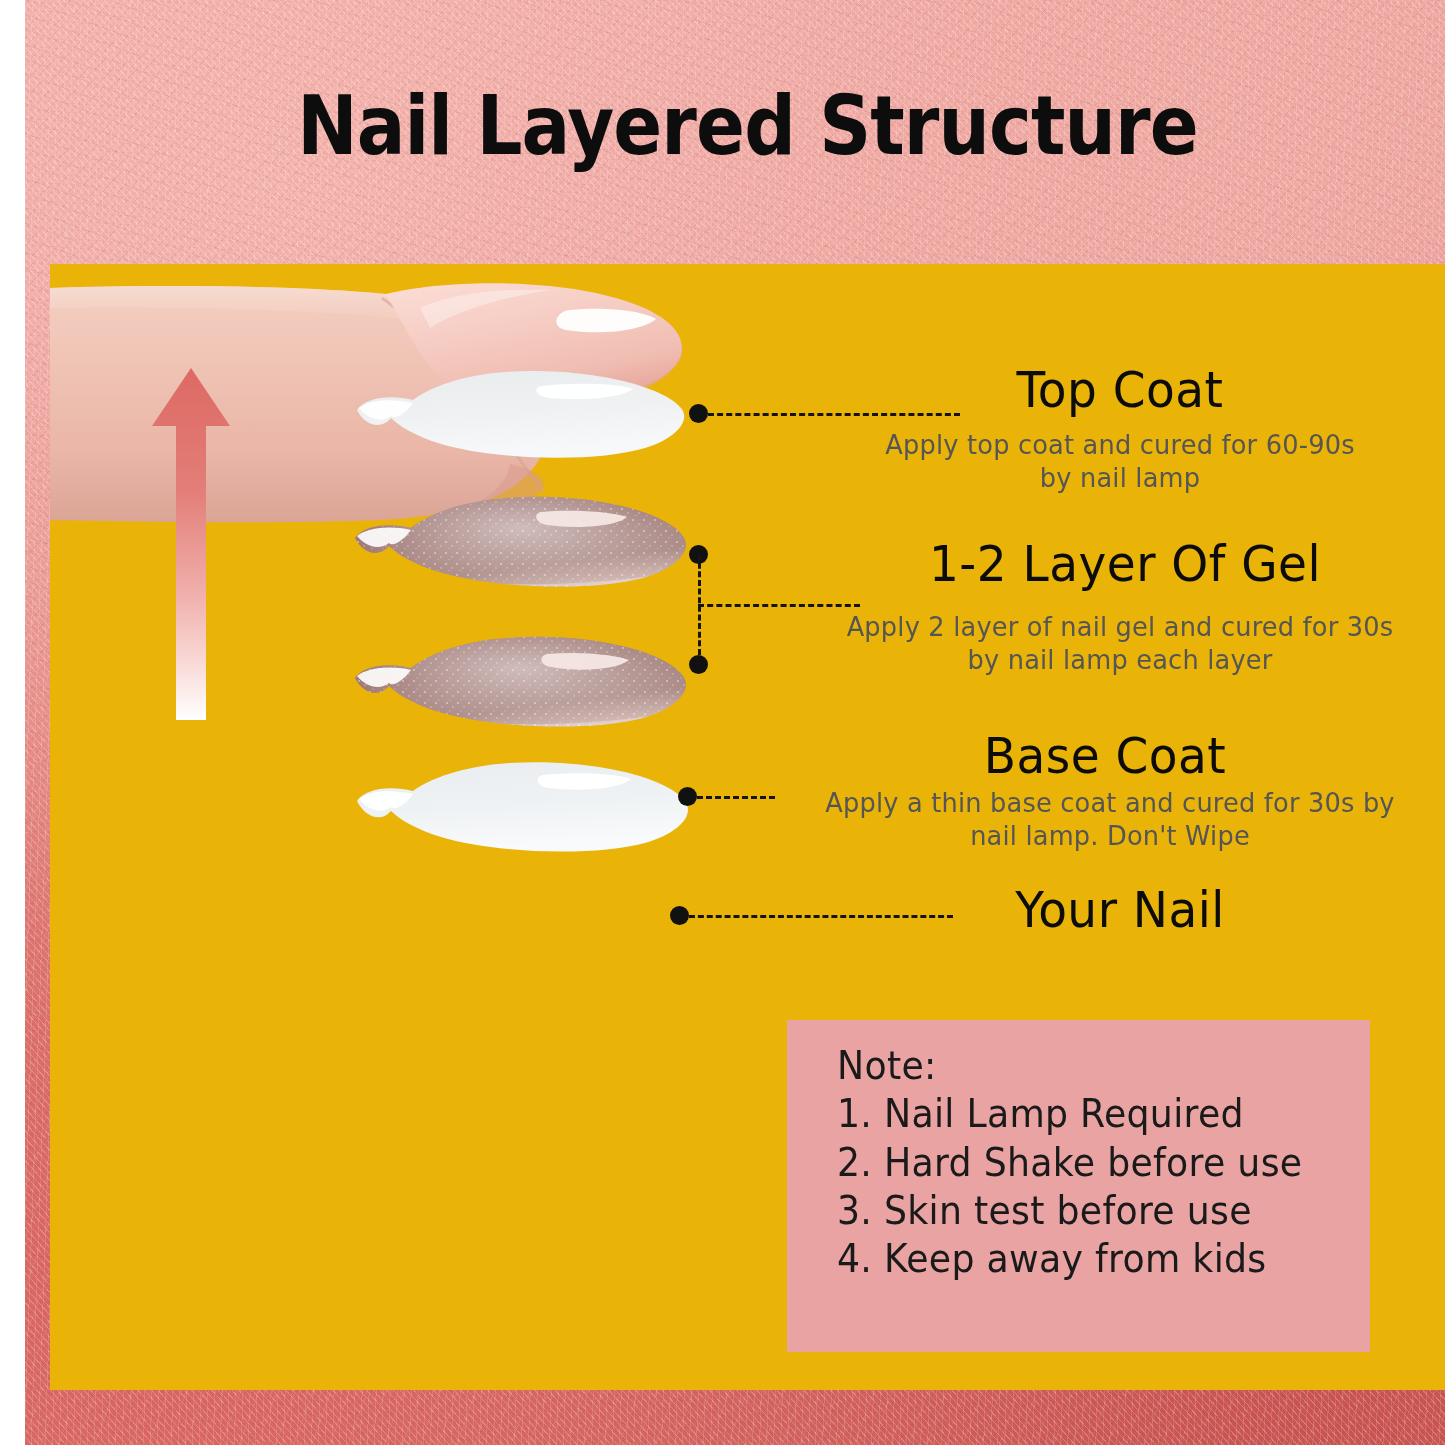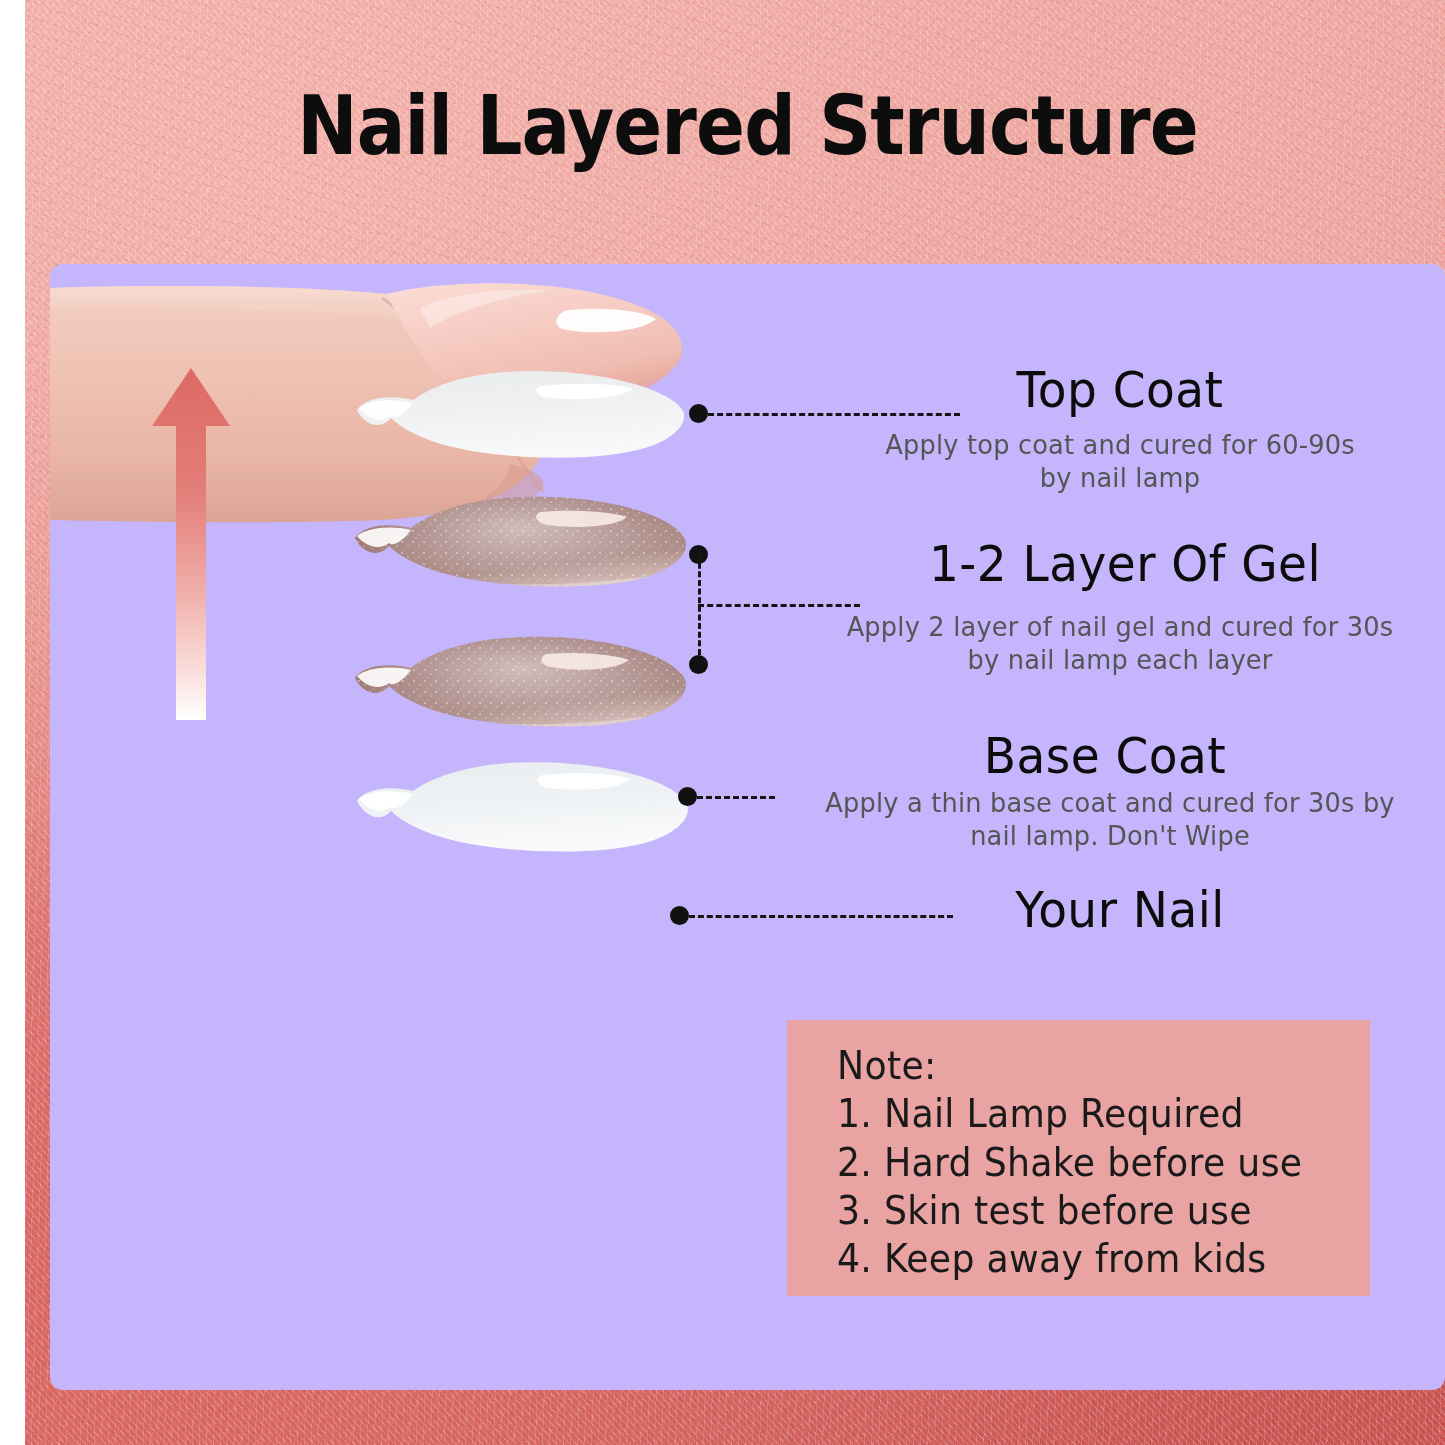--- a/index.html
+++ b/index.html
@@ -69,23 +69,22 @@
     transform: scaleX(0.88);
   }
 
   
   .card {
     position: absolute;
     left: 25px;
     top: 264px;
     width: 1395px;
     height: 1126px;
-    background: #c4b5fd;
+    background: #eab308;
     overflow: hidden;
-    border-radius: 13px;
   }
 
   
   .arrow { position: absolute; left: 96px; top: 100px; }
 
   
   .layer { position: absolute; }
   .layer-topcoat { left: 295px; top:  94px; }
   .layer-gel1    { left: 295px; top: 220px; }
   .layer-gel2    { left: 295px; top: 360px; }
@@ -133,21 +132,21 @@
     letter-spacing: .2px;
     transform: scaleX(0.95);
   }
 
   
   .note-box {
     position: absolute;
     left: 737px;
     top: 756px;
     width: 583px;
-    height: 276px;
+    height: 332px;
     background: #e8a3a2;
   }
   .note-list {
     position: absolute;
     left: 50px;
     top: 22px;
     color: #1a1a1a;
     font-size: 39px;
     line-height: 1.24;
     font-family: "DejaVu Sans", sans-serif;

